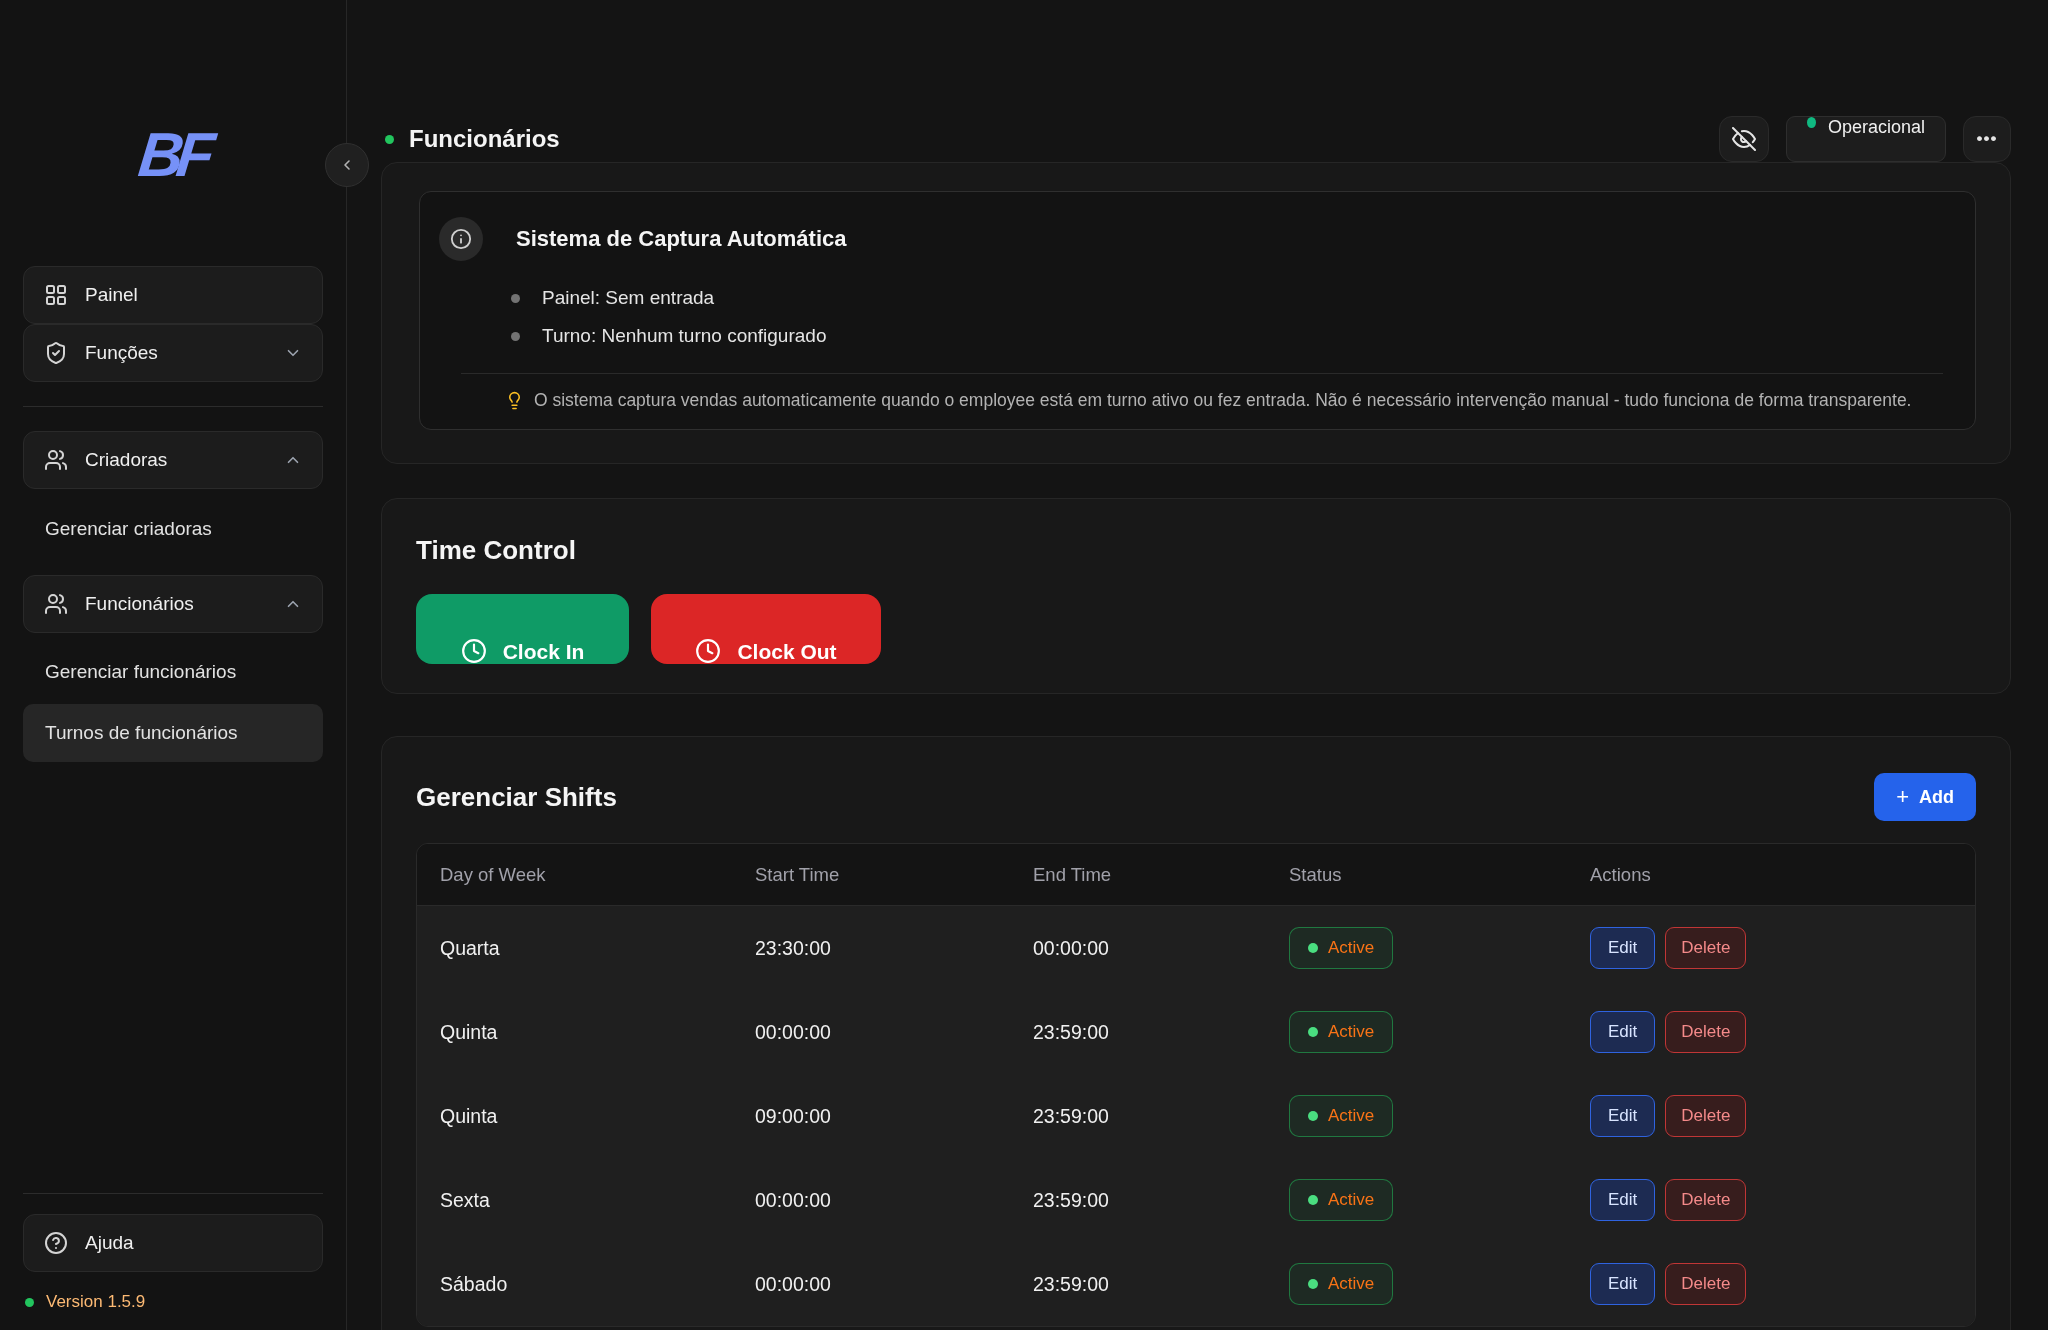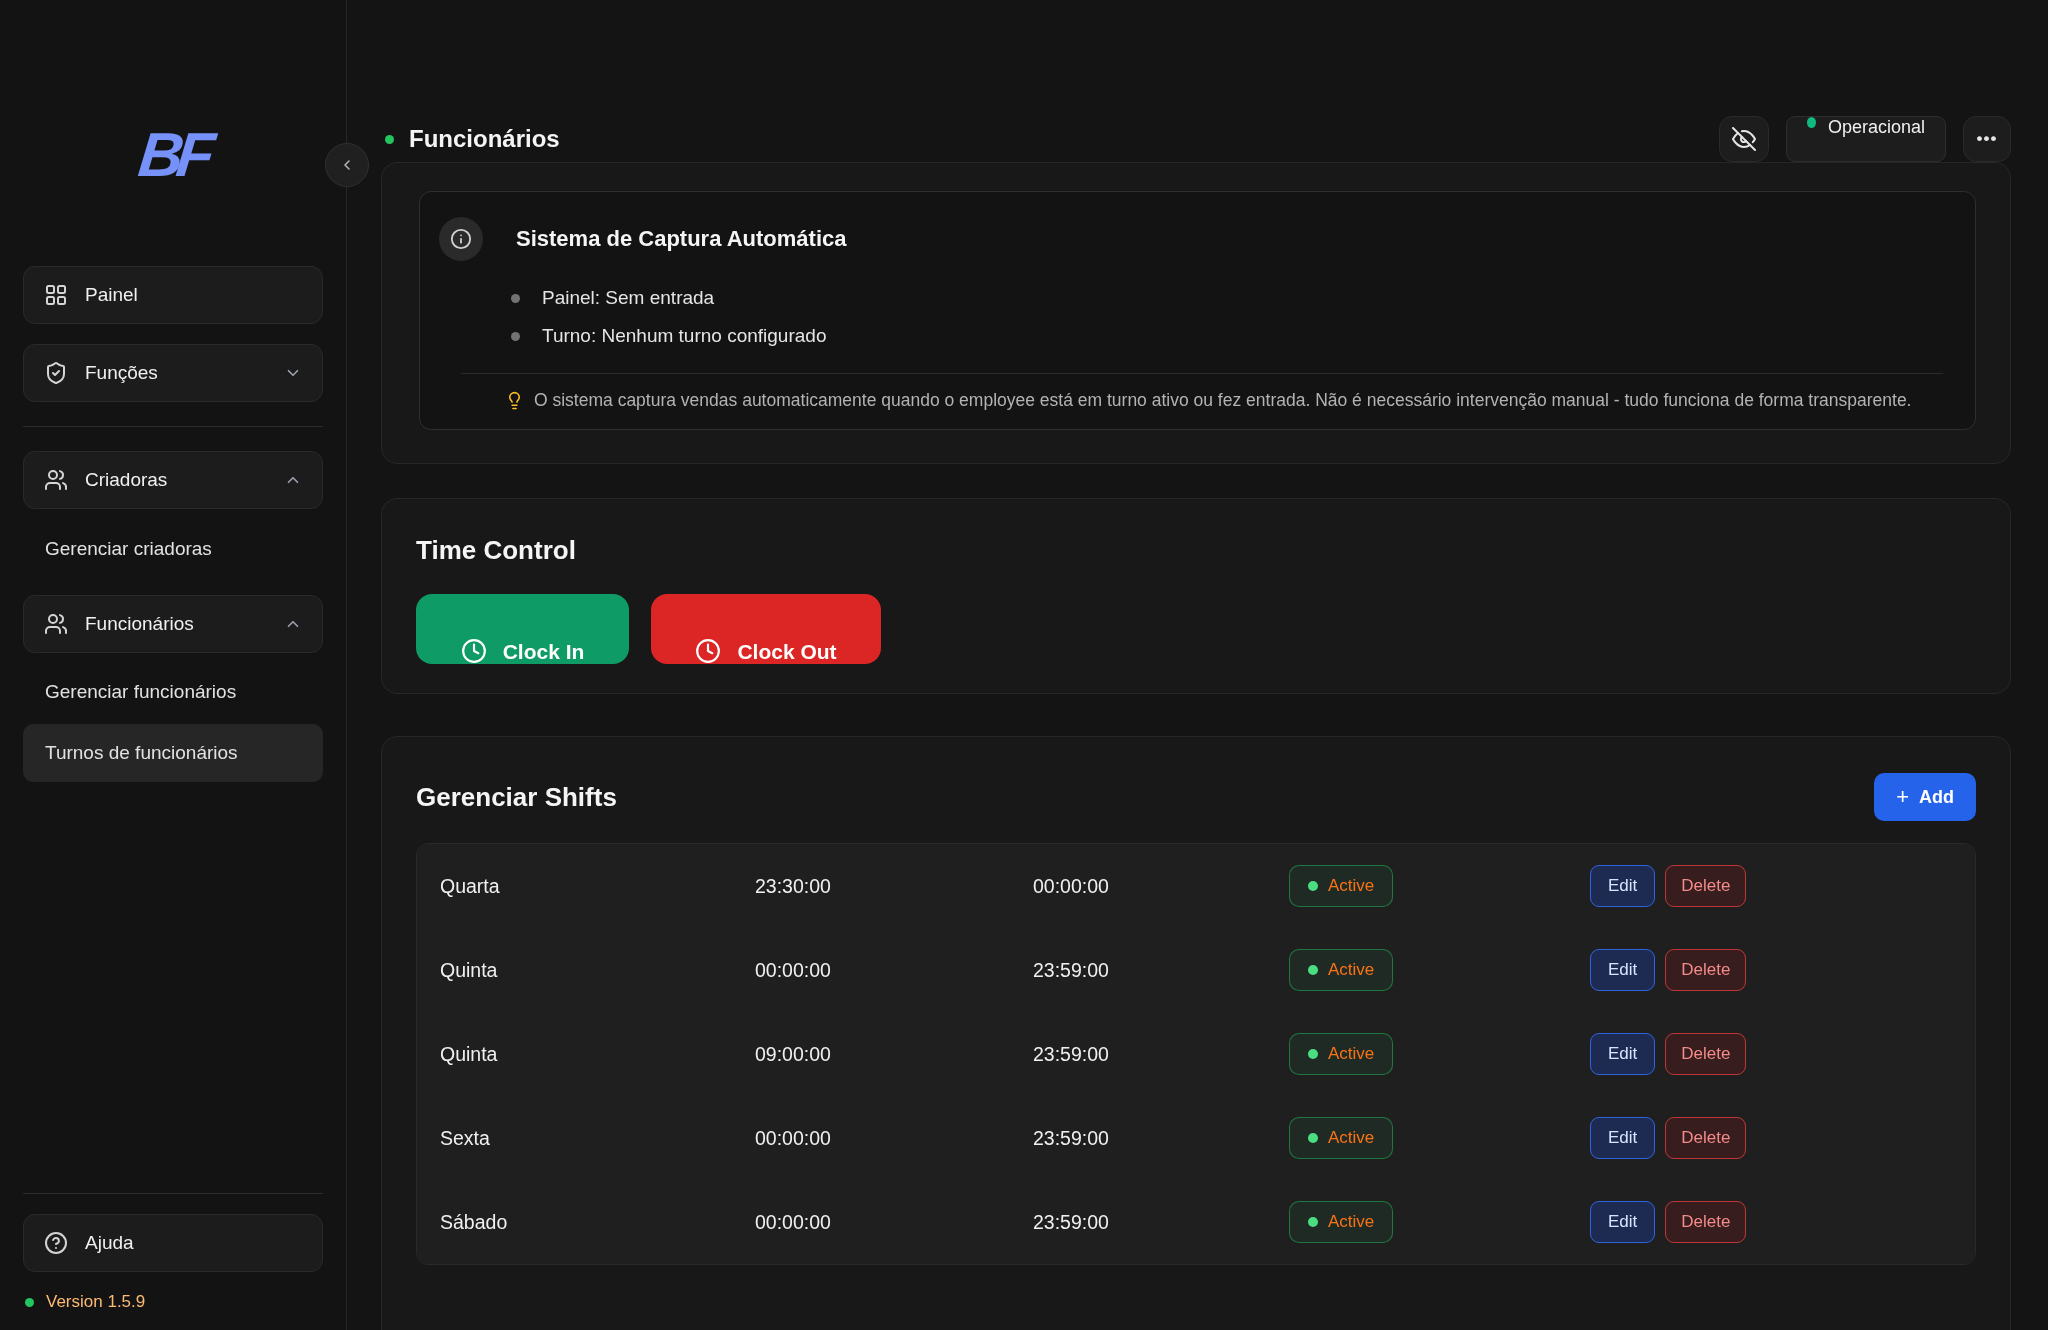--- a/index.html
+++ b/index.html
@@ -121,21 +121,21 @@
     <div class="nav-btn" style="margin-top:66px;">
       <svg class="ic" viewBox="0 0 24 24">
         <rect x="3" y="3" width="7" height="7" rx="1.5"></rect>
           <rect x="14" y="3" width="7" height="7" rx="1.5"></rect>
         <rect x="14" y="14" width="7" height="7" rx="1.5"></rect>
           <rect x="3" y="14" width="7" height="7" rx="1.5"></rect>
       </svg>
       <span class="lbl">Painel</span>
     </div>
 
-    <div class="nav-btn" style="margin-top:20px;">
+    <div class="nav-btn" style="">
       <svg class="ic" viewBox="0 0 24 24">
         <path d="M20 13c0 5-3.5 7.5-7.66 8.95a1 1 0 0 1-.67-.01C7.5 20.5 4 18 4 13V6a1 1 0 0 1 1-1c2 0 4.5-1.2 6.24-2.72a1 1 0 0 1 1.52 0C14.5 3.8 17 5 19 5a1 1 0 0 1 1 1z"></path>
         <path d="m9 12 2 2 4-4"></path>
       </svg>
       <span class="lbl">Funções</span>
       <svg class="chev" viewBox="0 0 24 24">
           <polyline points="6 9 12 15 18 9"></polyline>
         </svg>
     </div>
 
@@ -287,20 +287,27 @@
       <section class="card card-shifts">
         <div class="shifts-head">
           <h2 class="section-title">Gerenciar Shifts</h2>
           <button class="add-btn">
             <span class="plus">+</span>
             <span>Add</span>
           </button>
         </div>
 
         <div class="table">
+          <div class="thead">
+            <div>Day of Week</div>
+            <div>Start Time</div>
+            <div>End Time</div>
+            <div>Status</div>
+            <div>Actions</div>
+          </div>
 
           <div class="tbody">
 
             <div class="trow">
               <div>Quarta</div>
               <div>23:30:00</div>
               <div>00:00:00</div>
               <div><span class="badge-active">
                     <span class="gdot"></span>
                     <span>Active</span>

